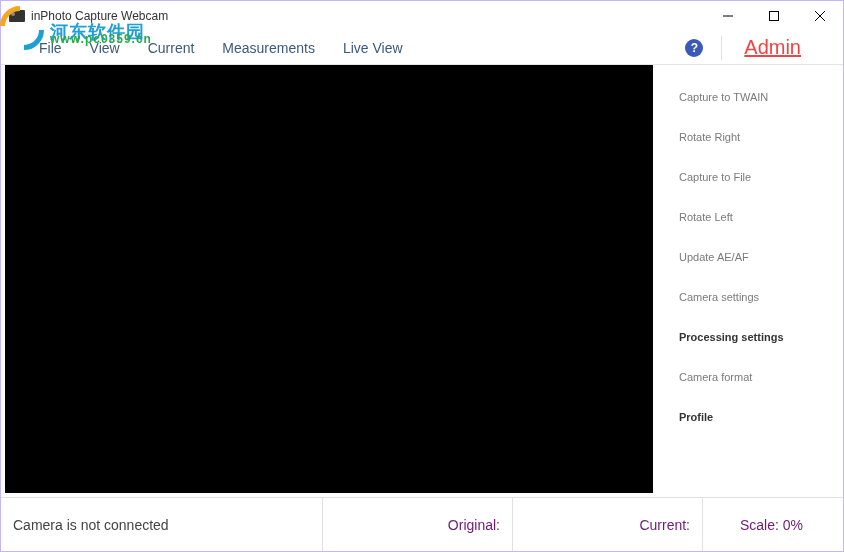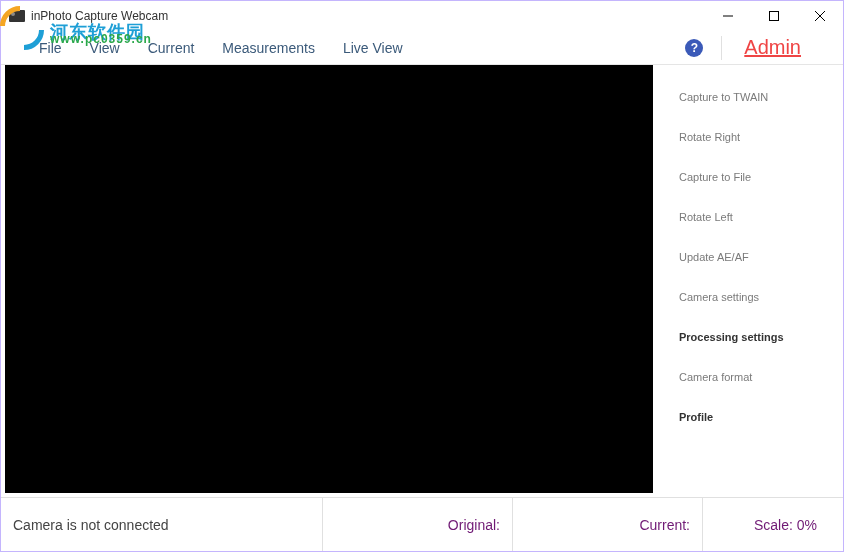--- a/index.html
+++ b/index.html
@@ -38,21 +38,21 @@
 .sidepanel { width: 186px; display: flex; flex-direction: column; padding: 12px 0; }
 .sidebtn { padding: 14px 22px; font-size: 11px; color: #7a7a7a; cursor: pointer; text-align: left; }
 .sidebtn.strong { color: #333; font-weight: 600; }
 
 
 .statusbar { height: 54px; display: flex; border-top: 1px solid #e0e0e0; }
 .statcell { display: flex; align-items: center; padding: 0 12px; font-size: 14px; color: #444; border-right: 1px solid #e0e0e0; }
 .statcell.msg { flex: 1.8; }
 .statcell.orig { flex: 1; justify-content: flex-end; }
 .statcell.curr { flex: 1; justify-content: flex-end; }
-.statcell.scale { width: 140px; justify-content: flex-end; border-right: none; padding-right: 26px; }
+.statcell.scale { width: 140px; justify-content: flex-end; border-right: none; padding-right: 40px; }
 .statlabel { color: #701a75; }
 </style>
 </head>
 <body>
 
 <div class="window">
 
   <div class="titlebar">
     <div class="app-icon"></div>
     <div class="title">inPhoto Capture Webcam</div>

